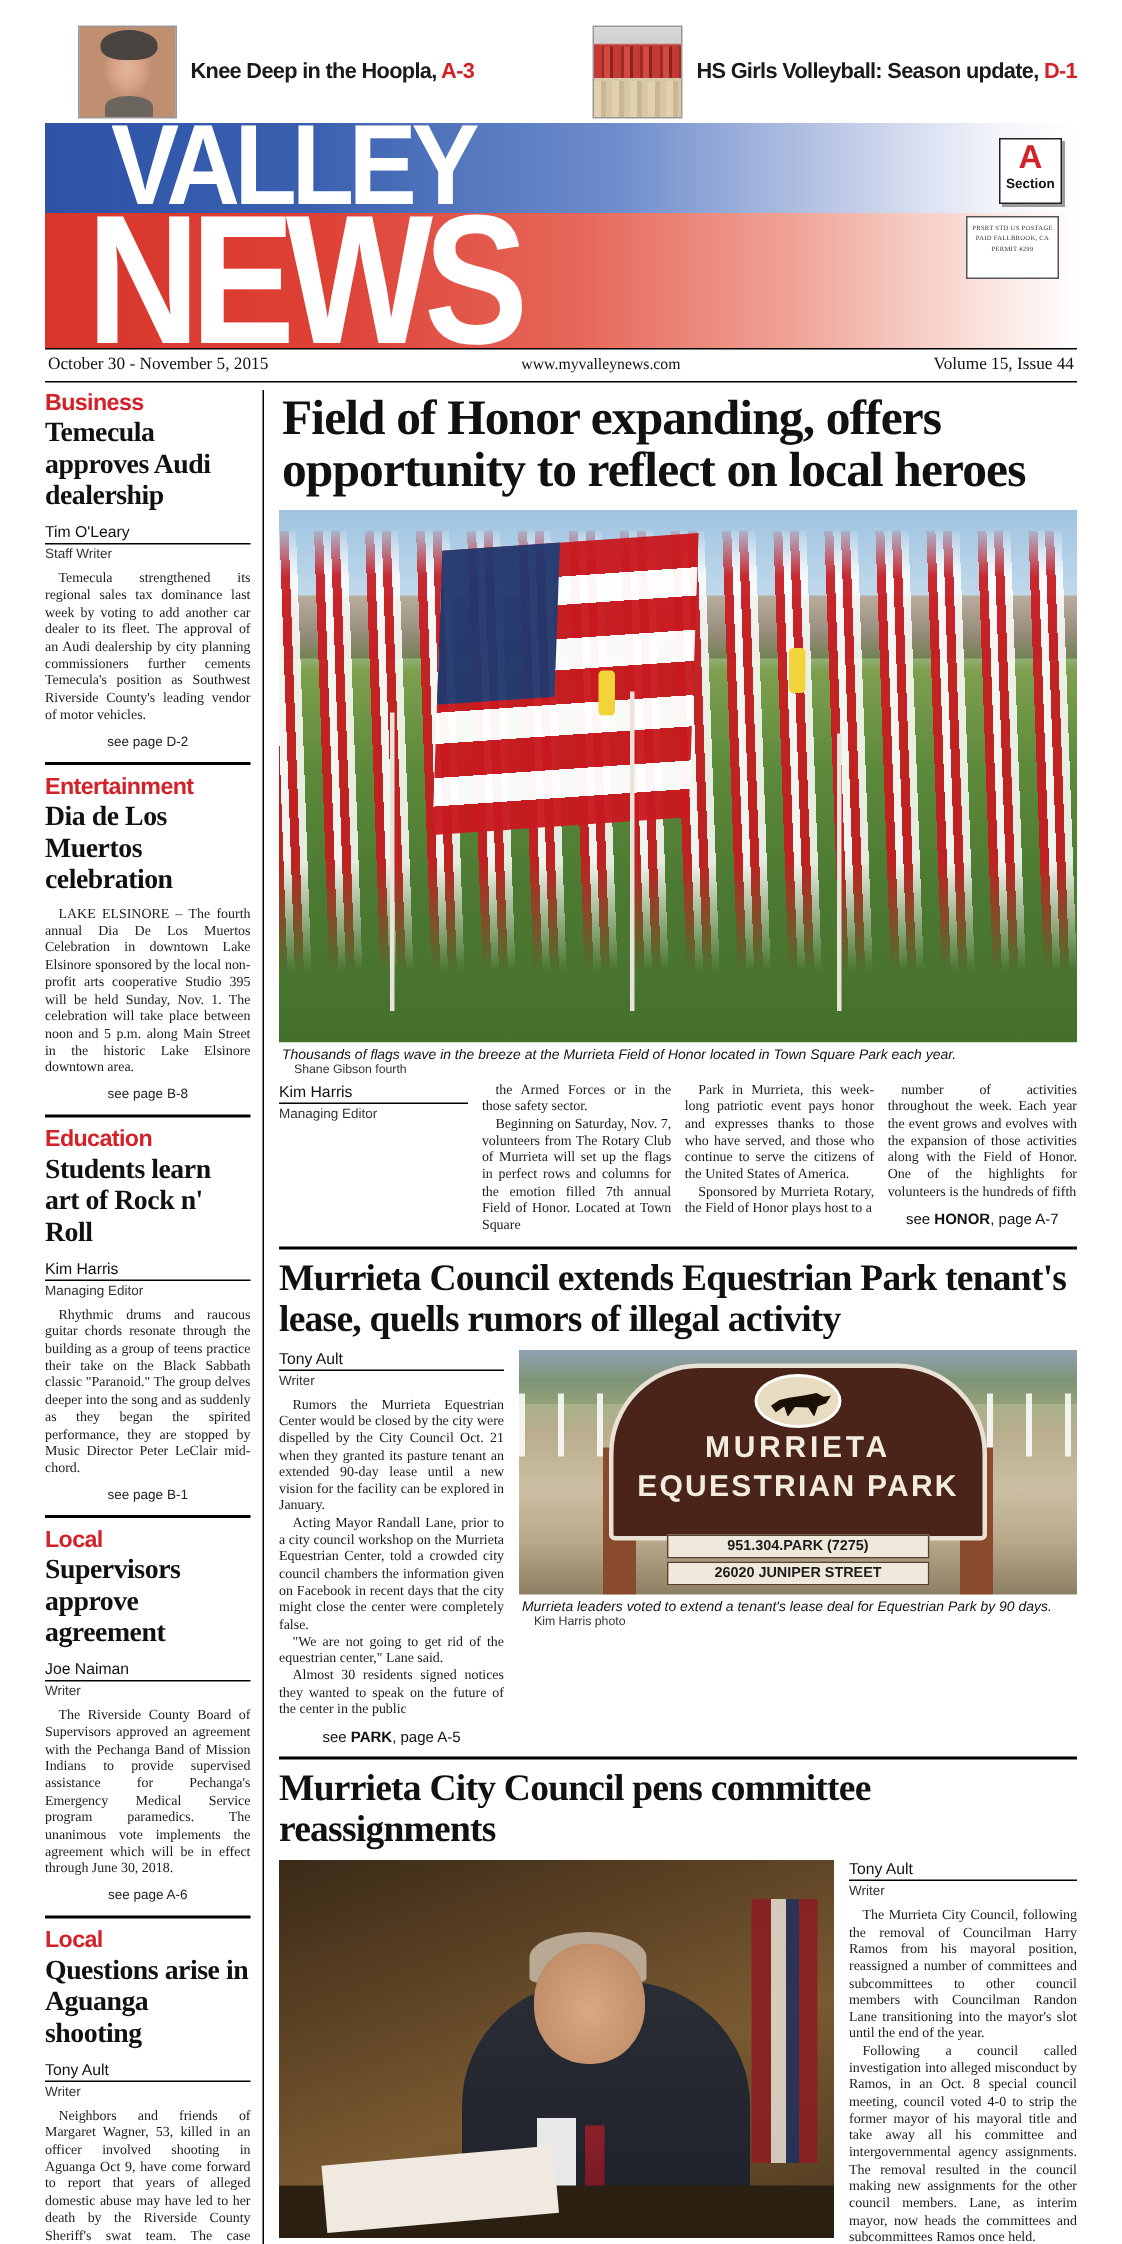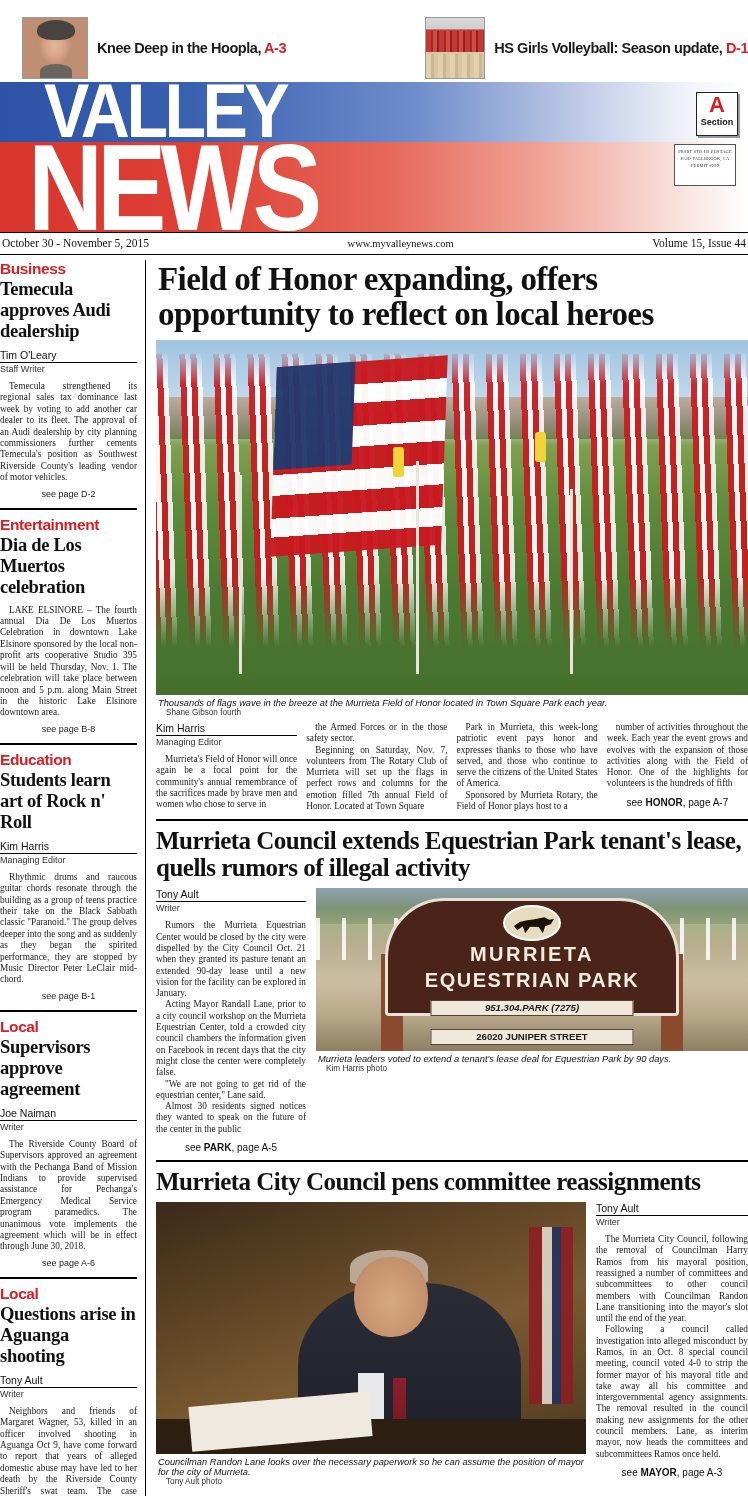--- a/index.html
+++ b/index.html
@@ -2,21 +2,21 @@
 <html><head>
 <meta charset="utf-8">
 <style>
   * { box-sizing: border-box; margin: 0; padding: 0; }
   body {
     width: 748px; height: 1496px;
     background: #ffffff;
     font-family: "Liberation Serif", serif;
     overflow: hidden;
   }
-  .page { width: 748px; height: 1496px; position: relative; padding: 0 0; }
+  .page { width: 748px; height: 1496px; position: relative; padding: 0 30px; }
 
   
   .teaser-strip { display: flex; align-items: center; height: 80px; padding-top: 16px; }
   .teaser { display: flex; align-items: center; gap: 9px; }
   .teaser.first { margin-left: 22px; width: 380px; }
   .teaser-thumb-face {
     width: 66px; height: 62px; flex: 0 0 66px;
     background:
       radial-gradient(ellipse 16px 20px at 50% 46%, #e3b79a 0%, #d8a387 60%, #c08f72 100%),
       linear-gradient(180deg, #8fa9c4 0%, #7d9ab8 100%);
@@ -346,21 +346,21 @@
         <div class="rail-hed">Temecula approves Audi dealership</div>
         <div class="byline">Tim O'Leary</div>
         <div class="bytitle">Staff Writer</div>
         <div class="rail-body">Temecula strengthened its regional sales tax dominance last week by voting to add another car dealer to its fleet. The approval of an Audi dealership by city planning commissioners further cements Temecula's position as Southwest Riverside County's leading vendor of motor vehicles.</div>
         <div class="jump">see page D-2</div>
       </div>
 
       <div class="rail-block">
         <div class="kicker">Entertainment</div>
         <div class="rail-hed">Dia de Los Muertos celebration</div>
-        <div class="rail-body">LAKE ELSINORE – The fourth annual Dia De Los Muertos Celebration in downtown Lake Elsinore sponsored by the local non-profit arts cooperative Studio 395 will be held Thursday, Nov. 1. The celebration will take place between noon and 5 p.m. along Main Street in the historic Lake Elsinore downtown area.</div>
+        <div class="rail-body">LAKE ELSINORE – The fourth annual Dia De Los Muertos Celebration in downtown Lake Elsinore sponsored by the local non-profit arts cooperative Studio 395 will be held Sunday, Nov. 1. The celebration will take place between noon and 5 p.m. along Main Street in the historic Lake Elsinore downtown area.</div>
         <div class="jump">see page B-8</div>
       </div>
 
       <div class="rail-block">
         <div class="kicker">Education</div>
         <div class="rail-hed">Students learn art of Rock n' Roll</div>
         <div class="byline">Kim Harris</div>
         <div class="bytitle">Managing Editor</div>
         <div class="rail-body">Rhythmic drums and raucous guitar chords resonate through the building as a group of teens practice their take on the Black Sabbath classic "Paranoid." The group delves deeper into the song and as suddenly as they began the spirited performance, they are stopped by Music Director Peter LeClair mid-chord.</div>
         <div class="jump">see page B-1</div>
@@ -404,23 +404,20 @@
         </div>
         <div class="cap-row">
           <div class="caption">Thousands of flags wave in the breeze at the Murrieta Field of Honor located in Town Square Park each year.</div>
           <div class="credit">Shane Gibson fourth</div>
         </div>
 
         <div class="cols-4">
           <div class="col">
             <div class="byline">Kim Harris</div>
             <div class="bytitle">Managing Editor</div>
-            <div class="story-body">
-              <p>Murrieta's Field of Honor will once again be a focal point for the community's annual remembrance of the sacrifices made by brave men and women who chose to serve in</p>
-            </div>
           </div>
           <div class="col">
             <div class="story-body">
               <p>the Armed Forces or in the those safety sector.</p>
               <p>Beginning on Saturday, Nov. 7, volunteers from The Rotary Club of Murrieta will set up the flags in perfect rows and columns for the emotion filled 7th annual Field of Honor. Located at Town Square</p>
             </div>
           </div>
           <div class="col">
             <div class="story-body">
               <p>Park in Murrieta, this week-long patriotic event pays honor and expresses thanks to those who have served, and those who continue to serve the citizens of the United States of America.</p>
@@ -456,21 +453,21 @@
             <div class="sign-img">
               <div class="hills"></div>
               <div class="fence"></div>
               <div class="sign-post" style="left:15%;height:60%;"></div>
               <div class="sign-post" style="right:15%;height:60%;"></div>
               <div class="sign-board">
                 <div class="oval"></div>
                 <div class="l1">MURRIETA</div>
                 <div class="l2">EQUESTRIAN PARK</div>
               </div>
-              <div class="sign-plate" style="bottom:35px;font-style:italic;">951.304.PARK (7275)</div>
+              <div class="sign-plate" style="bottom:24px;">951.304.PARK (7275)</div>
               <div class="sign-plate" style="bottom:6px;">26020 JUNIPER STREET</div>
             </div>
             <div class="cap-row">
               <div class="caption">Murrieta leaders voted to extend a tenant's lease deal for Equestrian Park by 90 days.</div>
               <div class="credit">Kim Harris photo</div>
             </div>
           </div>
         </div>
       </div>
 

